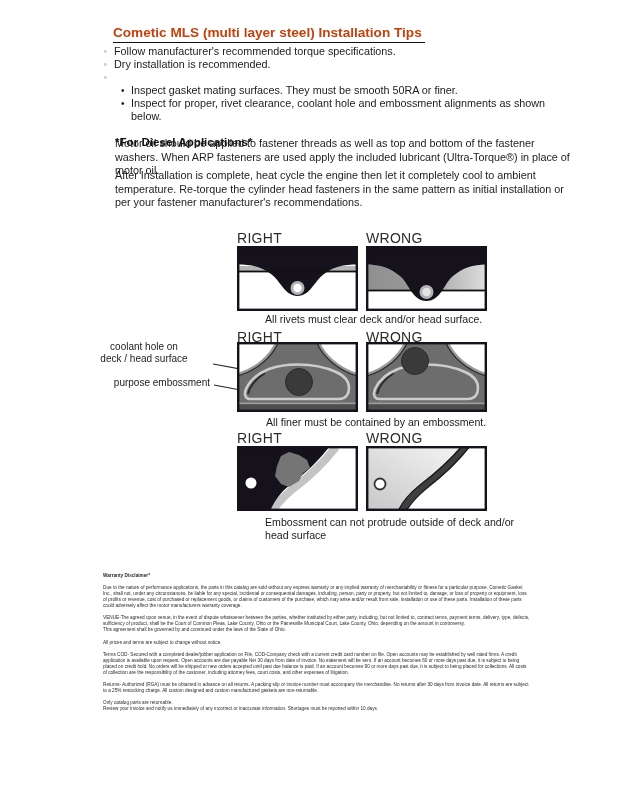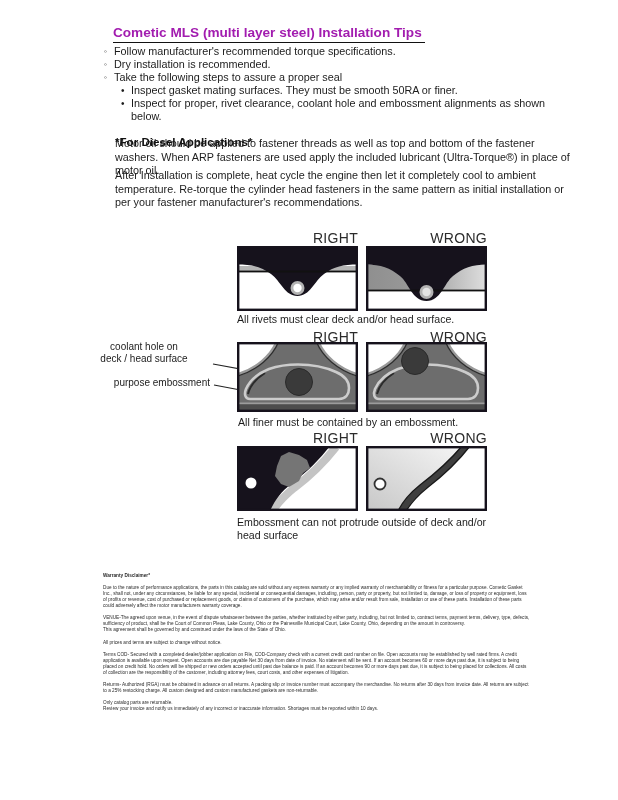--- a/index.html
+++ b/index.html
@@ -1,33 +1,33 @@
 <!DOCTYPE html>
 <html><head>
 <meta charset="utf-8">
 <style>
   html,body{margin:0;padding:0;background:#e8e8e8;}
   .page{position:relative;width:618px;height:800px;background:#ffffff;overflow:hidden;
         font-family:"Liberation Sans",sans-serif;color:#1e1e1e;margin:0 auto;}
   .abs{position:absolute;}
 
-  .title{font-size:13.6px;font-weight:bold;color:#a21caf;
+  .title{font-size:13.6px;font-weight:bold;color:#c2410c;
          border-bottom:1.6px solid #111;padding-bottom:2px;padding-right:3px;display:inline-block;}
 
   .bullets{font-size:10.8px;line-height:13px;color:#1c1c1c;}
   .brow{display:flex;align-items:flex-start;}
   .bmark{width:10px;flex:0 0 10px;font-size:8px;line-height:13px;color:#1c1c1c;}
   .sub .bmark{font-size:10px;}
   .sub{margin-left:17px;}
 
   .h2{font-size:11.6px;font-weight:bold;color:#111;margin-top:15px;}
   .para{font-size:10.8px;line-height:13.6px;color:#1c1c1c;}
 
-  .figlabel{font-size:14px;color:#2b2b2b;text-align:right;letter-spacing:0.3px;}
-  .caption{font-size:10.6px;color:#1c1c1c;line-height:12.6px;}
+  .figlabel{font-size:14px;color:#2b2b2b;text-align:left;letter-spacing:0.3px;}
+  .caption{font-size:10.6px;color:#1c1c1c;line-height:12.6px;margin-left:28px;}
   .callout{font-size:10px;color:#1c1c1c;line-height:11.5px;text-align:right;}
 
   .legal-outer{left:103px;top:572px;width:430px;}
   .legal{width:856px;transform:scale(0.5);transform-origin:0 0;
          font-size:9.4px;line-height:12.2px;color:#2a2a2a;}
   .legal .lp{margin:0 0 12px 0;}
   .legal .lh{font-weight:bold;margin:0 0 12px 0;}
   .legal .tight{margin:0;}
 
   .footer-code{font-size:13.2px;color:#333;letter-spacing:0.3px;margin-top:43px;}
@@ -46,21 +46,20 @@
     <div class="brow">
       <span class="bmark">◦</span>
       <span>Follow manufacturer's recommended torque specifications.</span>
     </div>
     <div class="brow">
       <span class="bmark">◦</span>
       <span>Dry installation is recommended.</span>
     </div>
     <div class="brow">
       <span class="bmark">◦</span>
-      <span>Take the following steps to assure a proper seal</span>
     </div>
     <div class="brow sub">
       <span class="bmark">•</span>
       <span>Inspect gasket mating surfaces.  They must be smooth 50RA or finer.</span>
     </div>
     <div class="brow sub">
       <span class="bmark">•</span>
       <span>Inspect for proper, rivet clearance, coolant hole and embossment alignments as shown below.</span>
     </div>
   </div>

